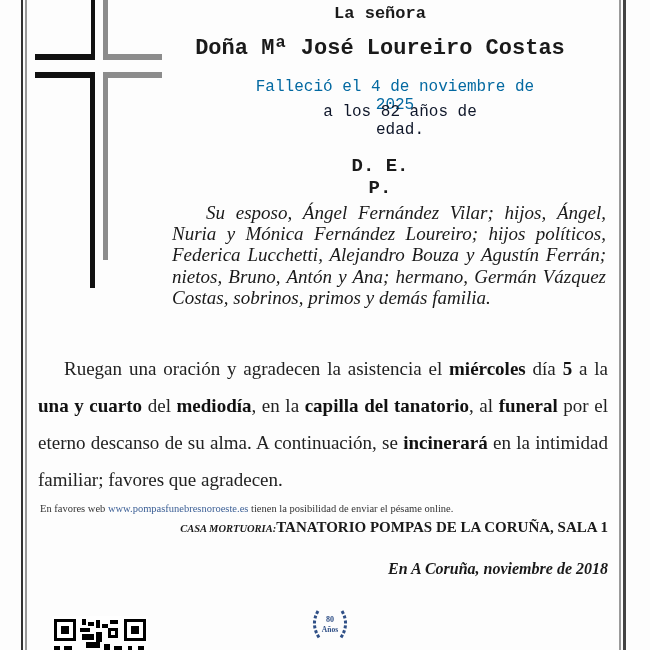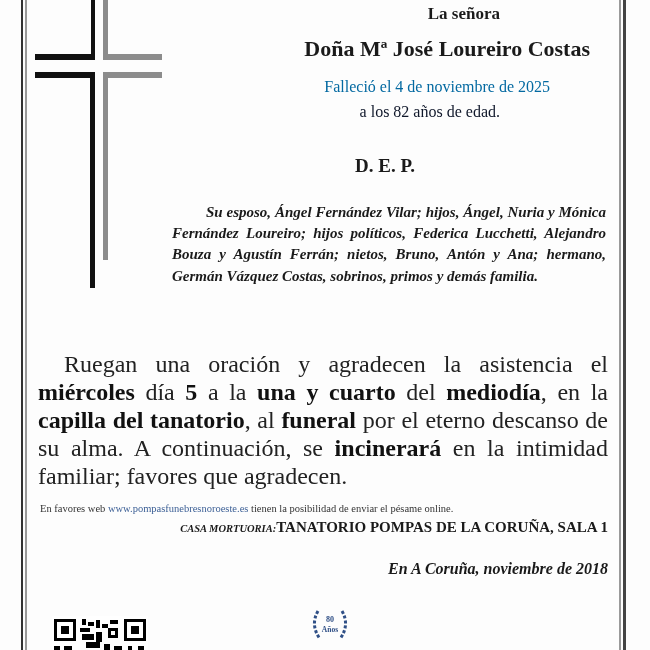--- a/index.html
+++ b/index.html
@@ -1,29 +1,29 @@
 <!DOCTYPE html>
 <html><head>
 <meta charset="utf-8">
 <style>
   html, body { margin:0; padding:0; }
   body { width:650px; height:650px; background:#fdfdfd; position:relative; overflow:hidden;
          font-family: "Liberation Serif", "DejaVu Serif", serif; color:#1a1a1a; }
   .bl { position:absolute; top:0; bottom:0; }
   .abs { position:absolute; }
-  .center { text-align:right; }
+  .center { text-align:center;font-family:Liberation Mono, monospace; }
   .bar { position:absolute; }
   .heading { left:260px; width:240px; top:4px; font-size:17px; font-weight:bold; }
   .name { left:170px; width:420px; top:36px; font-size:22px; font-weight:bold; }
   .died { left:240px; width:310px; top:78px; font-size:16px; color:#0369a1; }
   .age { left:300px; width:200px; top:103px; font-size:16px; color:#0f172a; }
   .dep { left:345px; width:70px; top:155px; font-size:19px; font-weight:bold; }
-  .family { left:172px; width:434px; top:202px; font-size:15px; font-style:italic; font-weight:bold;
+  .family { left:172px; width:434px; top:202px; font-size:19px; font-style:italic; font-weight:normal;
             line-height:21.2px; text-align:justify; text-align-last:left; text-indent:34px; }
-  .prayer { left:38px; width:570px; top:350px; font-size:24px; line-height:28px; text-align:justify; color:#222;
+  .prayer { left:38px; width:570px; top:350px; font-size:19px; line-height:37px; text-align:justify; color:#222;
             text-indent:26px; }
   .prayer b { color:#111; }
   .web { left:40px; width:570px; top:503px; font-size:10.5px; color:#333; }
   .web .link { color:#3d6096; }
   .mortuary { left:80px; width:528px; top:519px; text-align:right; font-size:15px; font-weight:bold; }
   .mortuary .lbl { font-size:10.5px;font-style:italic; }
   .city { left:300px; width:308px; top:560px; text-align:right; font-size:16px; font-style:italic; font-weight:bold; }
   .qr { left:52px; top:616px; width:96px; height:40px; }
   .logo { left:308px; top:605px; width:44px; height:40px; }
 </style>

